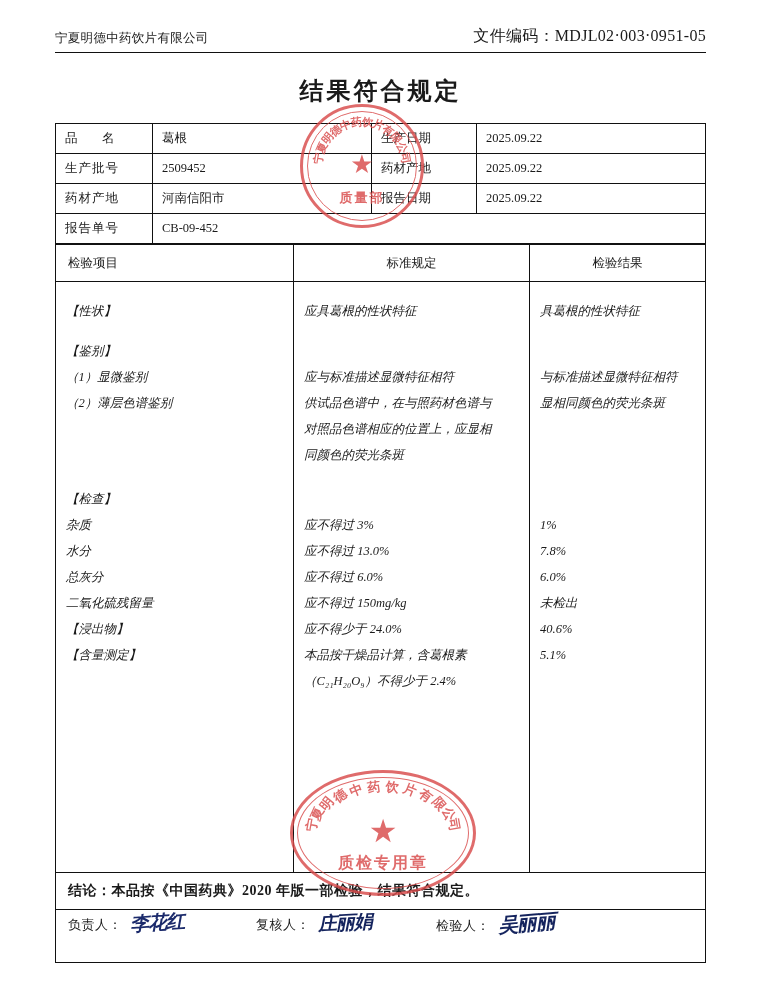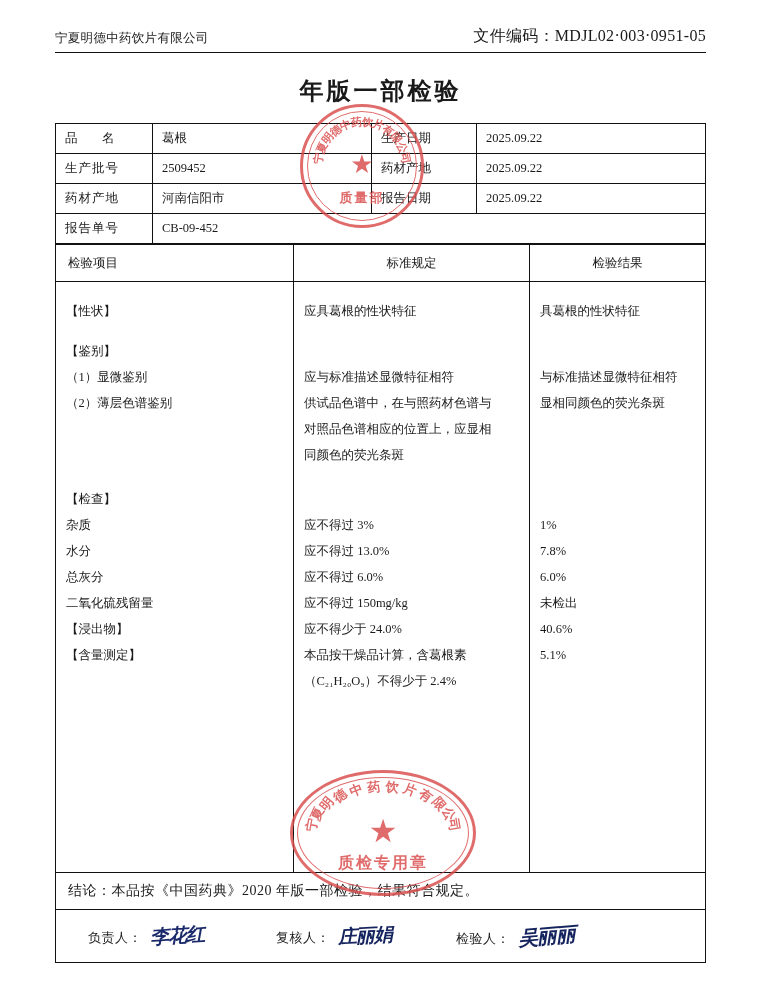--- a/index.html
+++ b/index.html
@@ -88,47 +88,47 @@
     border-top: 1px solid #111;
     height: 36px;
     vertical-align: middle;
     text-align: center;
   }
   table.results tr.head td.c1 { text-align: left; padding-left: 12px; }
   .col1 { width: 215px; }
   .col2 { width: 215px; }
   .col3 { }
   .cell { line-height: 26px; }
-  .row-td { height: 26px; }
+  .row-td { height: 26px; font-style: italic; }
   .sub { padding-left: 4px; }
   .indent2 { padding-left: 26px; }
   .spacer-td { height: 16px; }
 
   
   .fill-td { height: 178px; }
 
   
   .conclusion {
     border: 1px solid #111;
     border-top: 1px solid #111;
     font-size: 14px;
     padding: 9px 10px 9px 12px;
     letter-spacing: .5px;
+    font-weight: bold;
   }
 
   
   .sign-row {
     border: 1px solid #111;
     border-top: none;
     height: 52px;
     display: flex;
-    align-items: center;
+    align-items: flex-start;
     font-size: 13px;
     position: relative;
-    padding-left: 20px;
   }
   .sign-item {
     display: flex;
     align-items: baseline;
     white-space: nowrap;
   }
   .sign-item .lab { letter-spacing: .5px; }
   .sign-1 { margin-left: 12px; }
   .sign-2 { margin-left: 72px; }
   .sign-3 { margin-left: 64px; }
@@ -212,21 +212,21 @@
 
 <div class="page">
 
   <div class="header-row">
     <div class="header-left">宁夏明德中药饮片有限公司</div>
     <div class="header-right">
       <span>文件编码：</span><span>MDJL02·003·0951-05</span>
     </div>
   </div>
 
-  <div class="doc-title">年版一部检验</div>
+  <div class="doc-title">结果符合规定</div>
 
   <table class="info">
     <tbody>
         <tr>
       <td class="lbl spread">品　名</td>
       <td class="val-a">葛根</td>
       <td class="lbl2">生产日期</td>
       <td class="val-b">2025.09.22</td>
     </tr>
     <tr>

